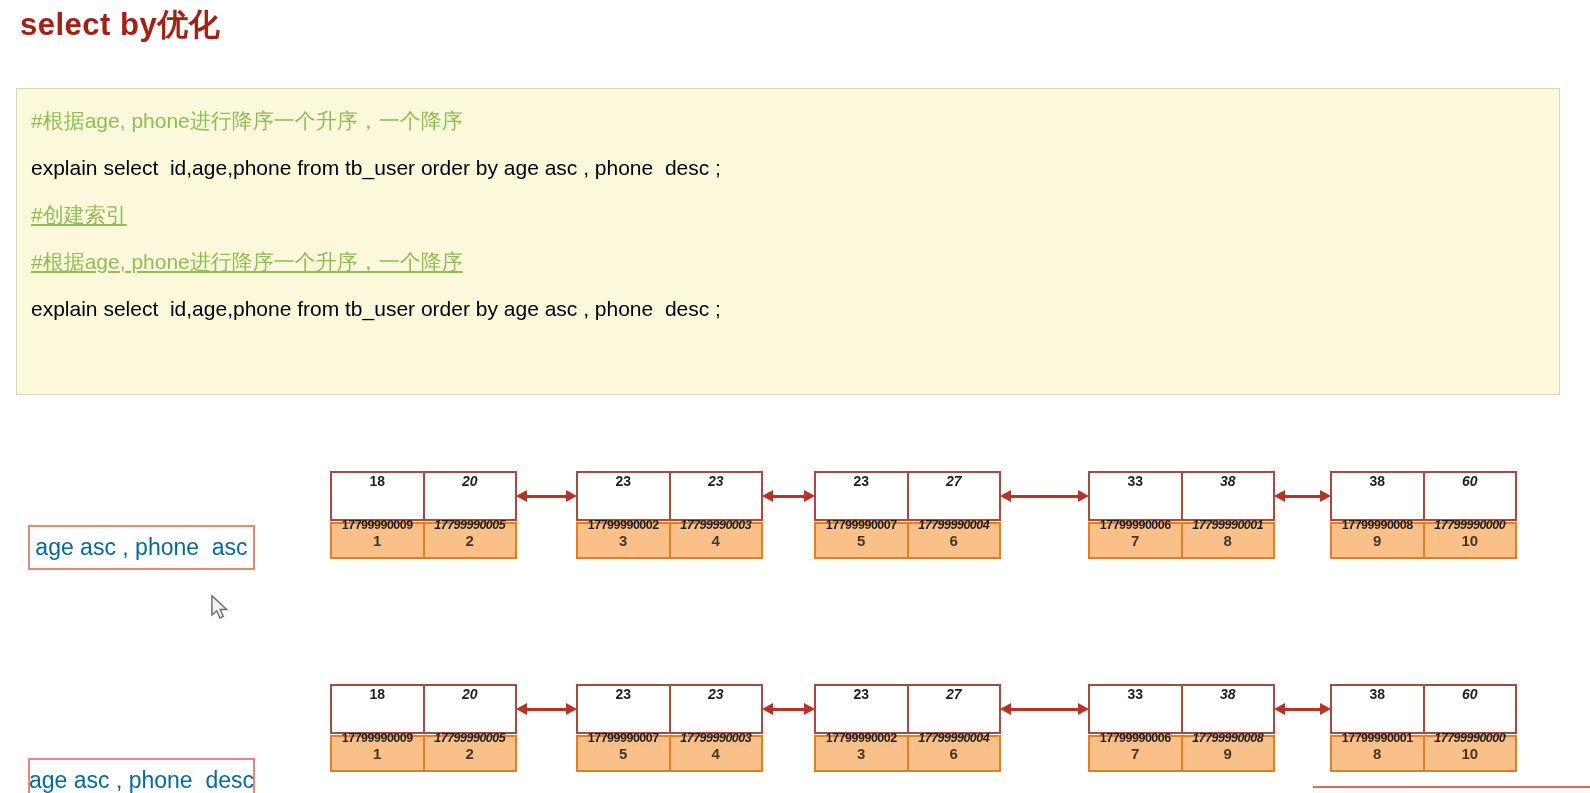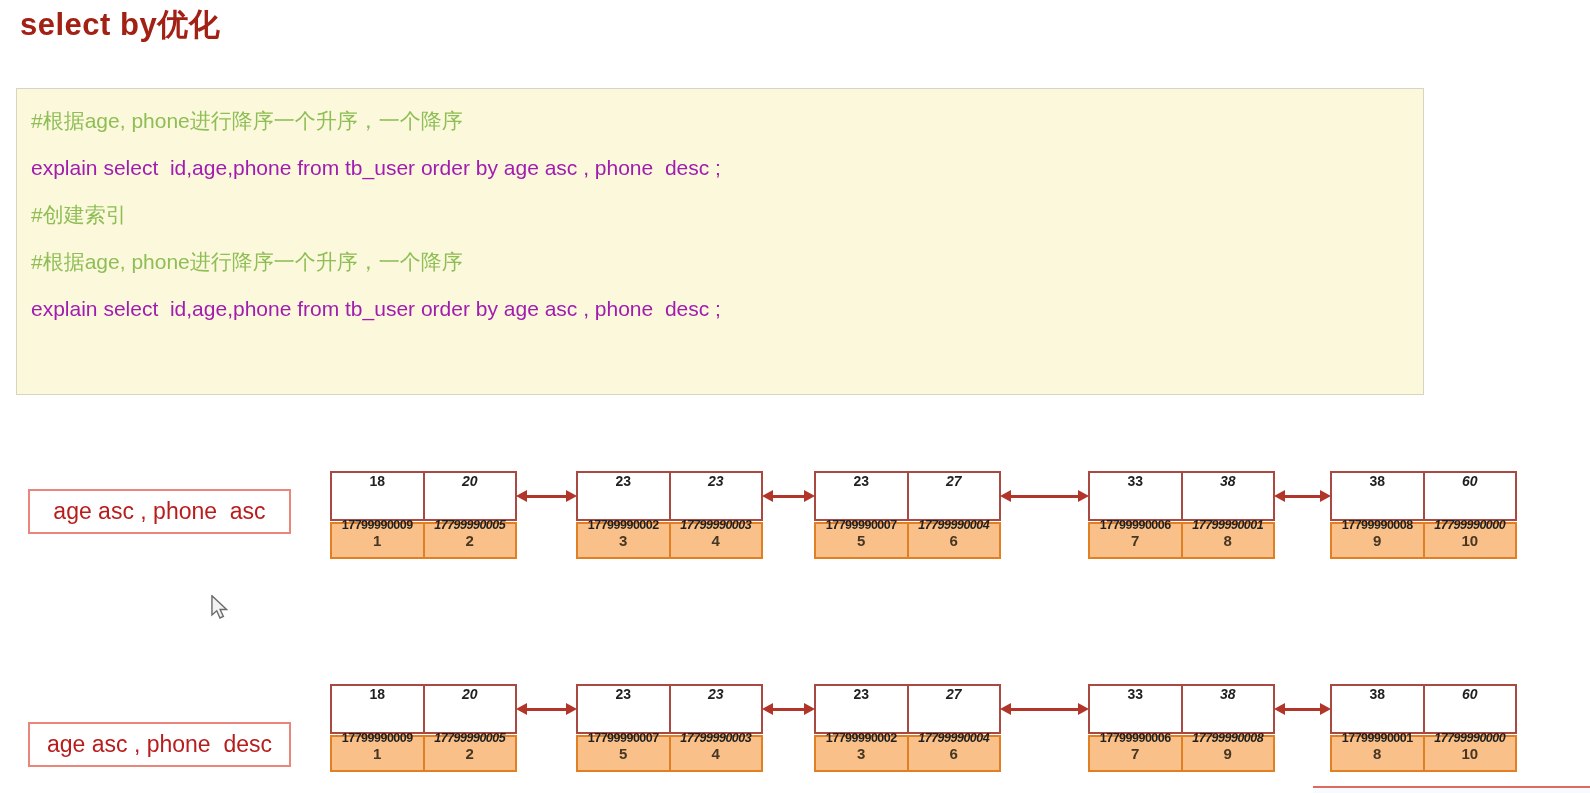--- a/index.html
+++ b/index.html
@@ -8,34 +8,35 @@
     background:#ffffff;
     font-family:"Liberation Sans", sans-serif;
   }
   
   .page-title {
     position:absolute; left:20px; top:4px; margin:0;
     font-size:31px; font-weight:bold; color:#a22014; letter-spacing:0.5px;
   }
   
   .code-box {
-    position:absolute; left:16px; top:88px; width:1408px; height:307px;
+    position:absolute; left:16px; top:88px; width:1544px; height:307px;
     box-sizing:border-box; background:#fbf8dc; border:1px solid #d5d5c1;
     padding:20px 0 0 14px;
   }
   .code-box p { margin:0 0 23px 0; font-size:21px; line-height:24px; white-space:pre; }
   .code-box p.comment { color:#8fbe56; }
-  .code-box p.sql { color:#a21caf; }
-  .code-box p.comment.gap { margin-top:10px; }
+  .code-box p.sql { color:#000000; }
+  .code-box p.comment.gap { margin-top:10px;text-decoration:underline; }
   
   .row-label {
-    position:absolute; left:28px; width:263px; height:45px; box-sizing:border-box;
-    border:2px solid #e9867c; background:#ffffff; color:#b91c1c;
+    position:absolute; left:28px; width:227px; height:45px; box-sizing:border-box;
+    border:2px solid #e9867c; background:#ffffff; color:#0369a1;
     font-size:23px; display:flex; align-items:center; justify-content:center;
     white-space:pre;
+    margin-top:36px;
   }
   .node { position:absolute; width:187px; }
   .keys {
     display:flex; height:50px; box-sizing:border-box;
     border:2px solid #a94a42; background:#ffffff;
   }
   .key {
     flex:1; min-width:0; display:flex; flex-direction:column;
     align-items:center; justify-content:space-between; line-height:1.18;
   }

